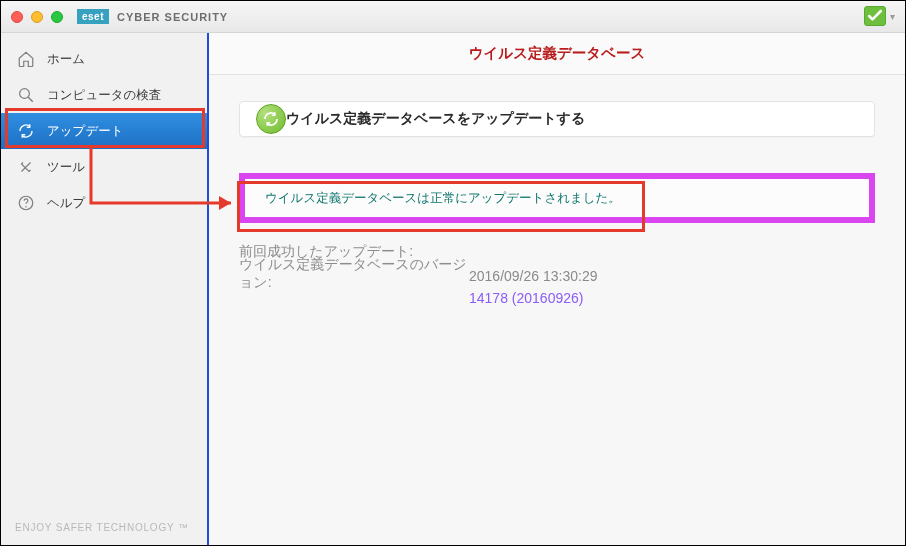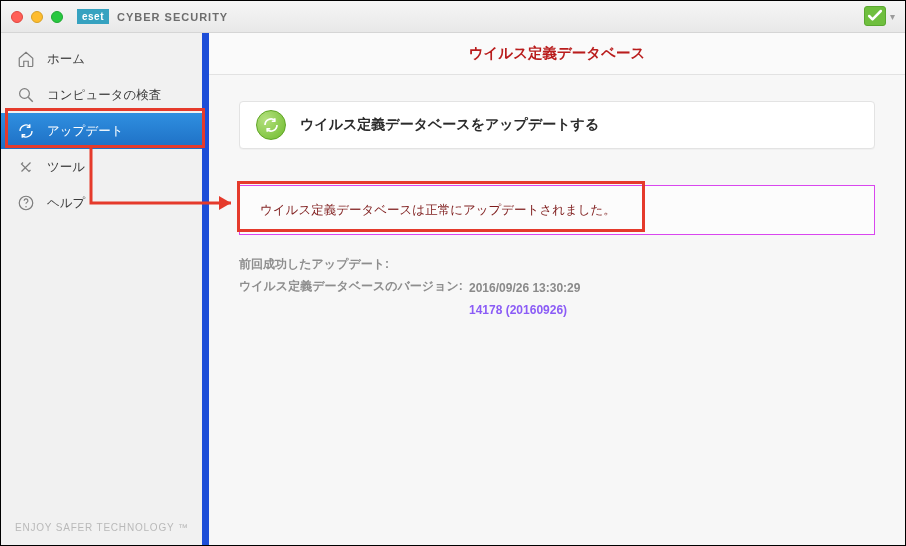--- a/index.html
+++ b/index.html
@@ -65,21 +65,21 @@
   .chevron { color: #9b9b9b; font-size: 10px; }
 
   .content {
     display: flex;
     flex: 1;
     min-height: 0;
   }
   .sidebar {
     width: 208px;
     background: #f1f1f1;
-    border-right: 7px solid #1d4ed8;
+    border-right: 2px solid #1d4ed8;
     display: flex;
     flex-direction: column;
     position: relative;
   }
   .nav { list-style: none; padding-top: 8px; }
   .nav-item {
     height: 36px;
     display: flex;
     align-items: center;
     padding: 0 16px;
@@ -122,51 +122,50 @@
     border-bottom: 1px solid #e2e2e2;
     background: #fafafa;
   }
   .main-body {
     padding: 26px 30px 20px 30px;
   }
   .update-card {
     background: #fff;
     border: 1px solid #e3e3e3;
     border-radius: 4px;
-    height: 48px;
+    height: 36px;
     display: flex;
     align-items: center;
     padding: 0 16px;
-    gap: 14px;
     box-shadow: 0 1px 1px rgba(0,0,0,0.03);
   }
   .update-icon {
     width: 30px; height: 30px; border-radius: 50%;
     background: radial-gradient(circle at 30% 30%, #b3e07d, #6fbb2d);
     display: flex; align-items: center; justify-content: center;
     color: #fff;
     border: 1px solid #60a526;
   }
   .update-icon svg { width: 18px; height: 18px; }
   .update-text { font-size: 14px; font-weight: 700; color: #2b2b2b; }
 
   .msg-box {
     margin-top: 36px;
     height: 50px;
     background: #fcfcfc;
-    border: 1px solid #d946ef;
+    border: 6px solid #d946ef;
     display: flex;
     align-items: center;
     padding: 0 20px;
     font-size: 12.5px;
-    color: #7f1d1d;
+    color: #0f766e;
     width: 100%;
   }
 
-  .info-rows { margin-top: 18px; font-size: 12px; color: #8d8d8d; font-weight: bold; }
+  .info-rows { margin-top: 18px; font-size: 14px; color: #8d8d8d; }
   .info-row { display: flex; height: 22px; align-items: center; }
   .info-label { width: 230px; }
   .info-value { color: #8a8a8a; margin-top: 48px; }
   .info-value.link { color: #8b5cf6; cursor: pointer; }
 
   
   .hl {
     position: absolute;
     border: 3px solid #e53a2b;
     pointer-events: none;

